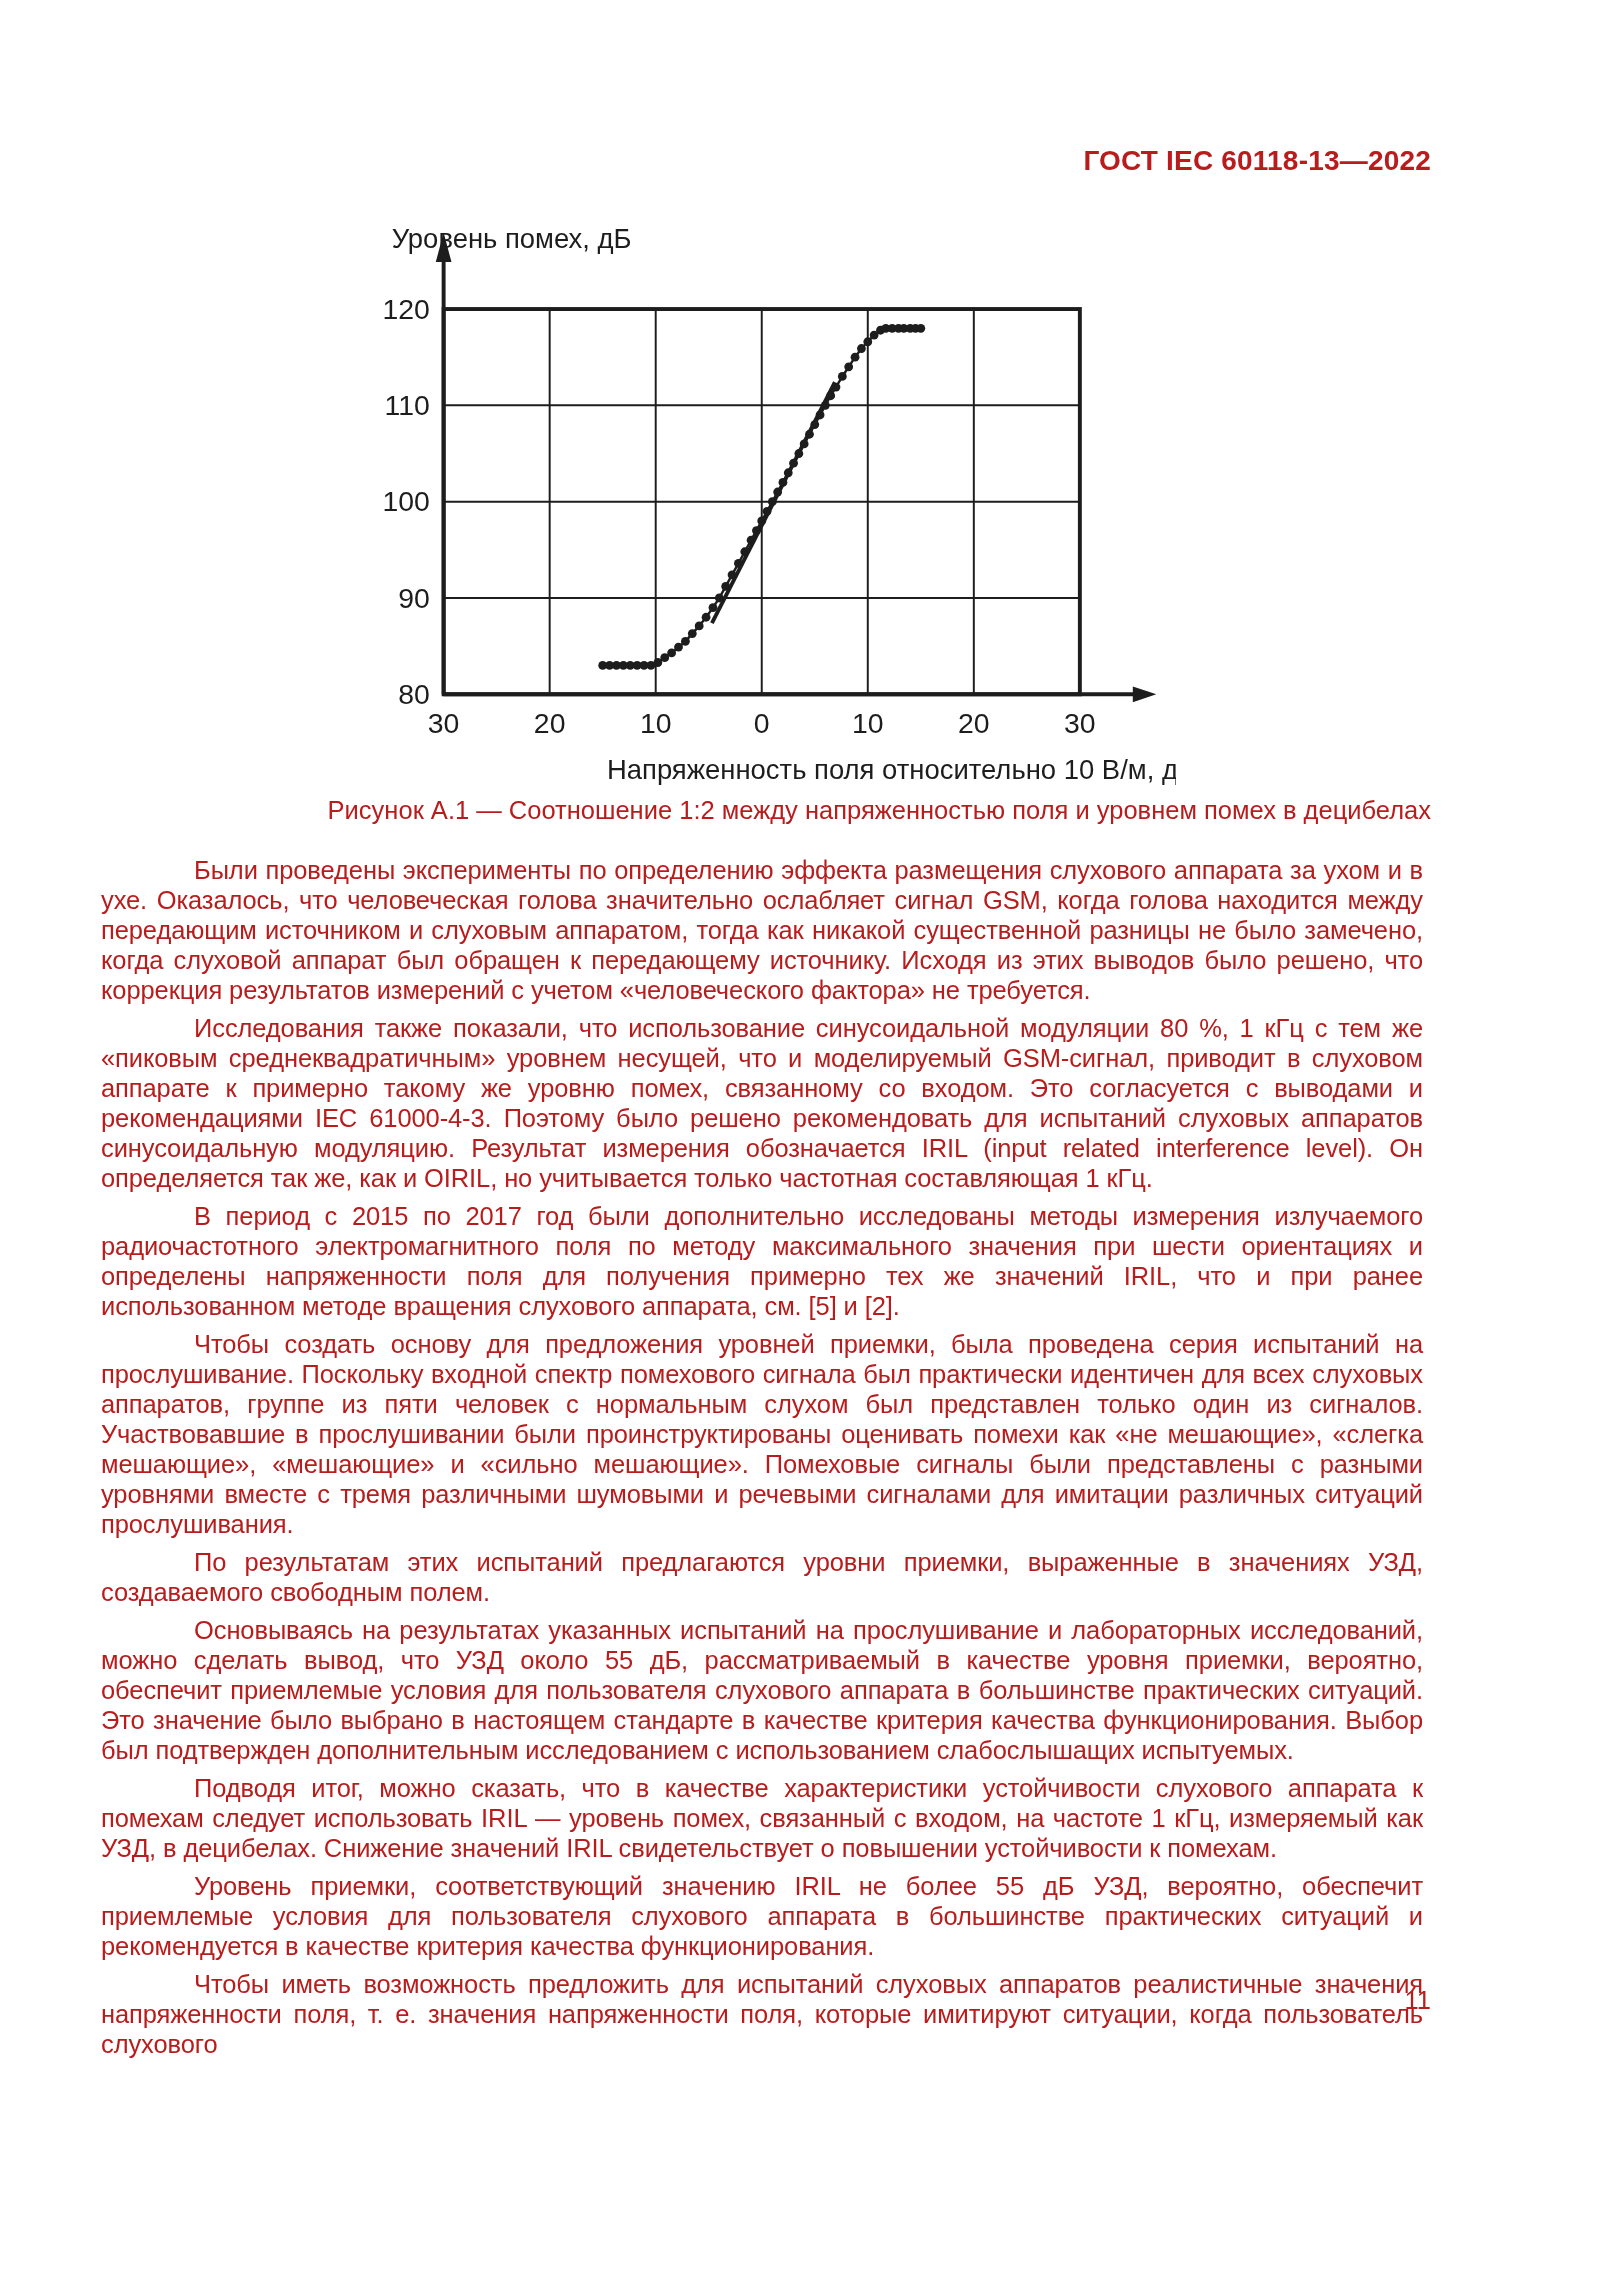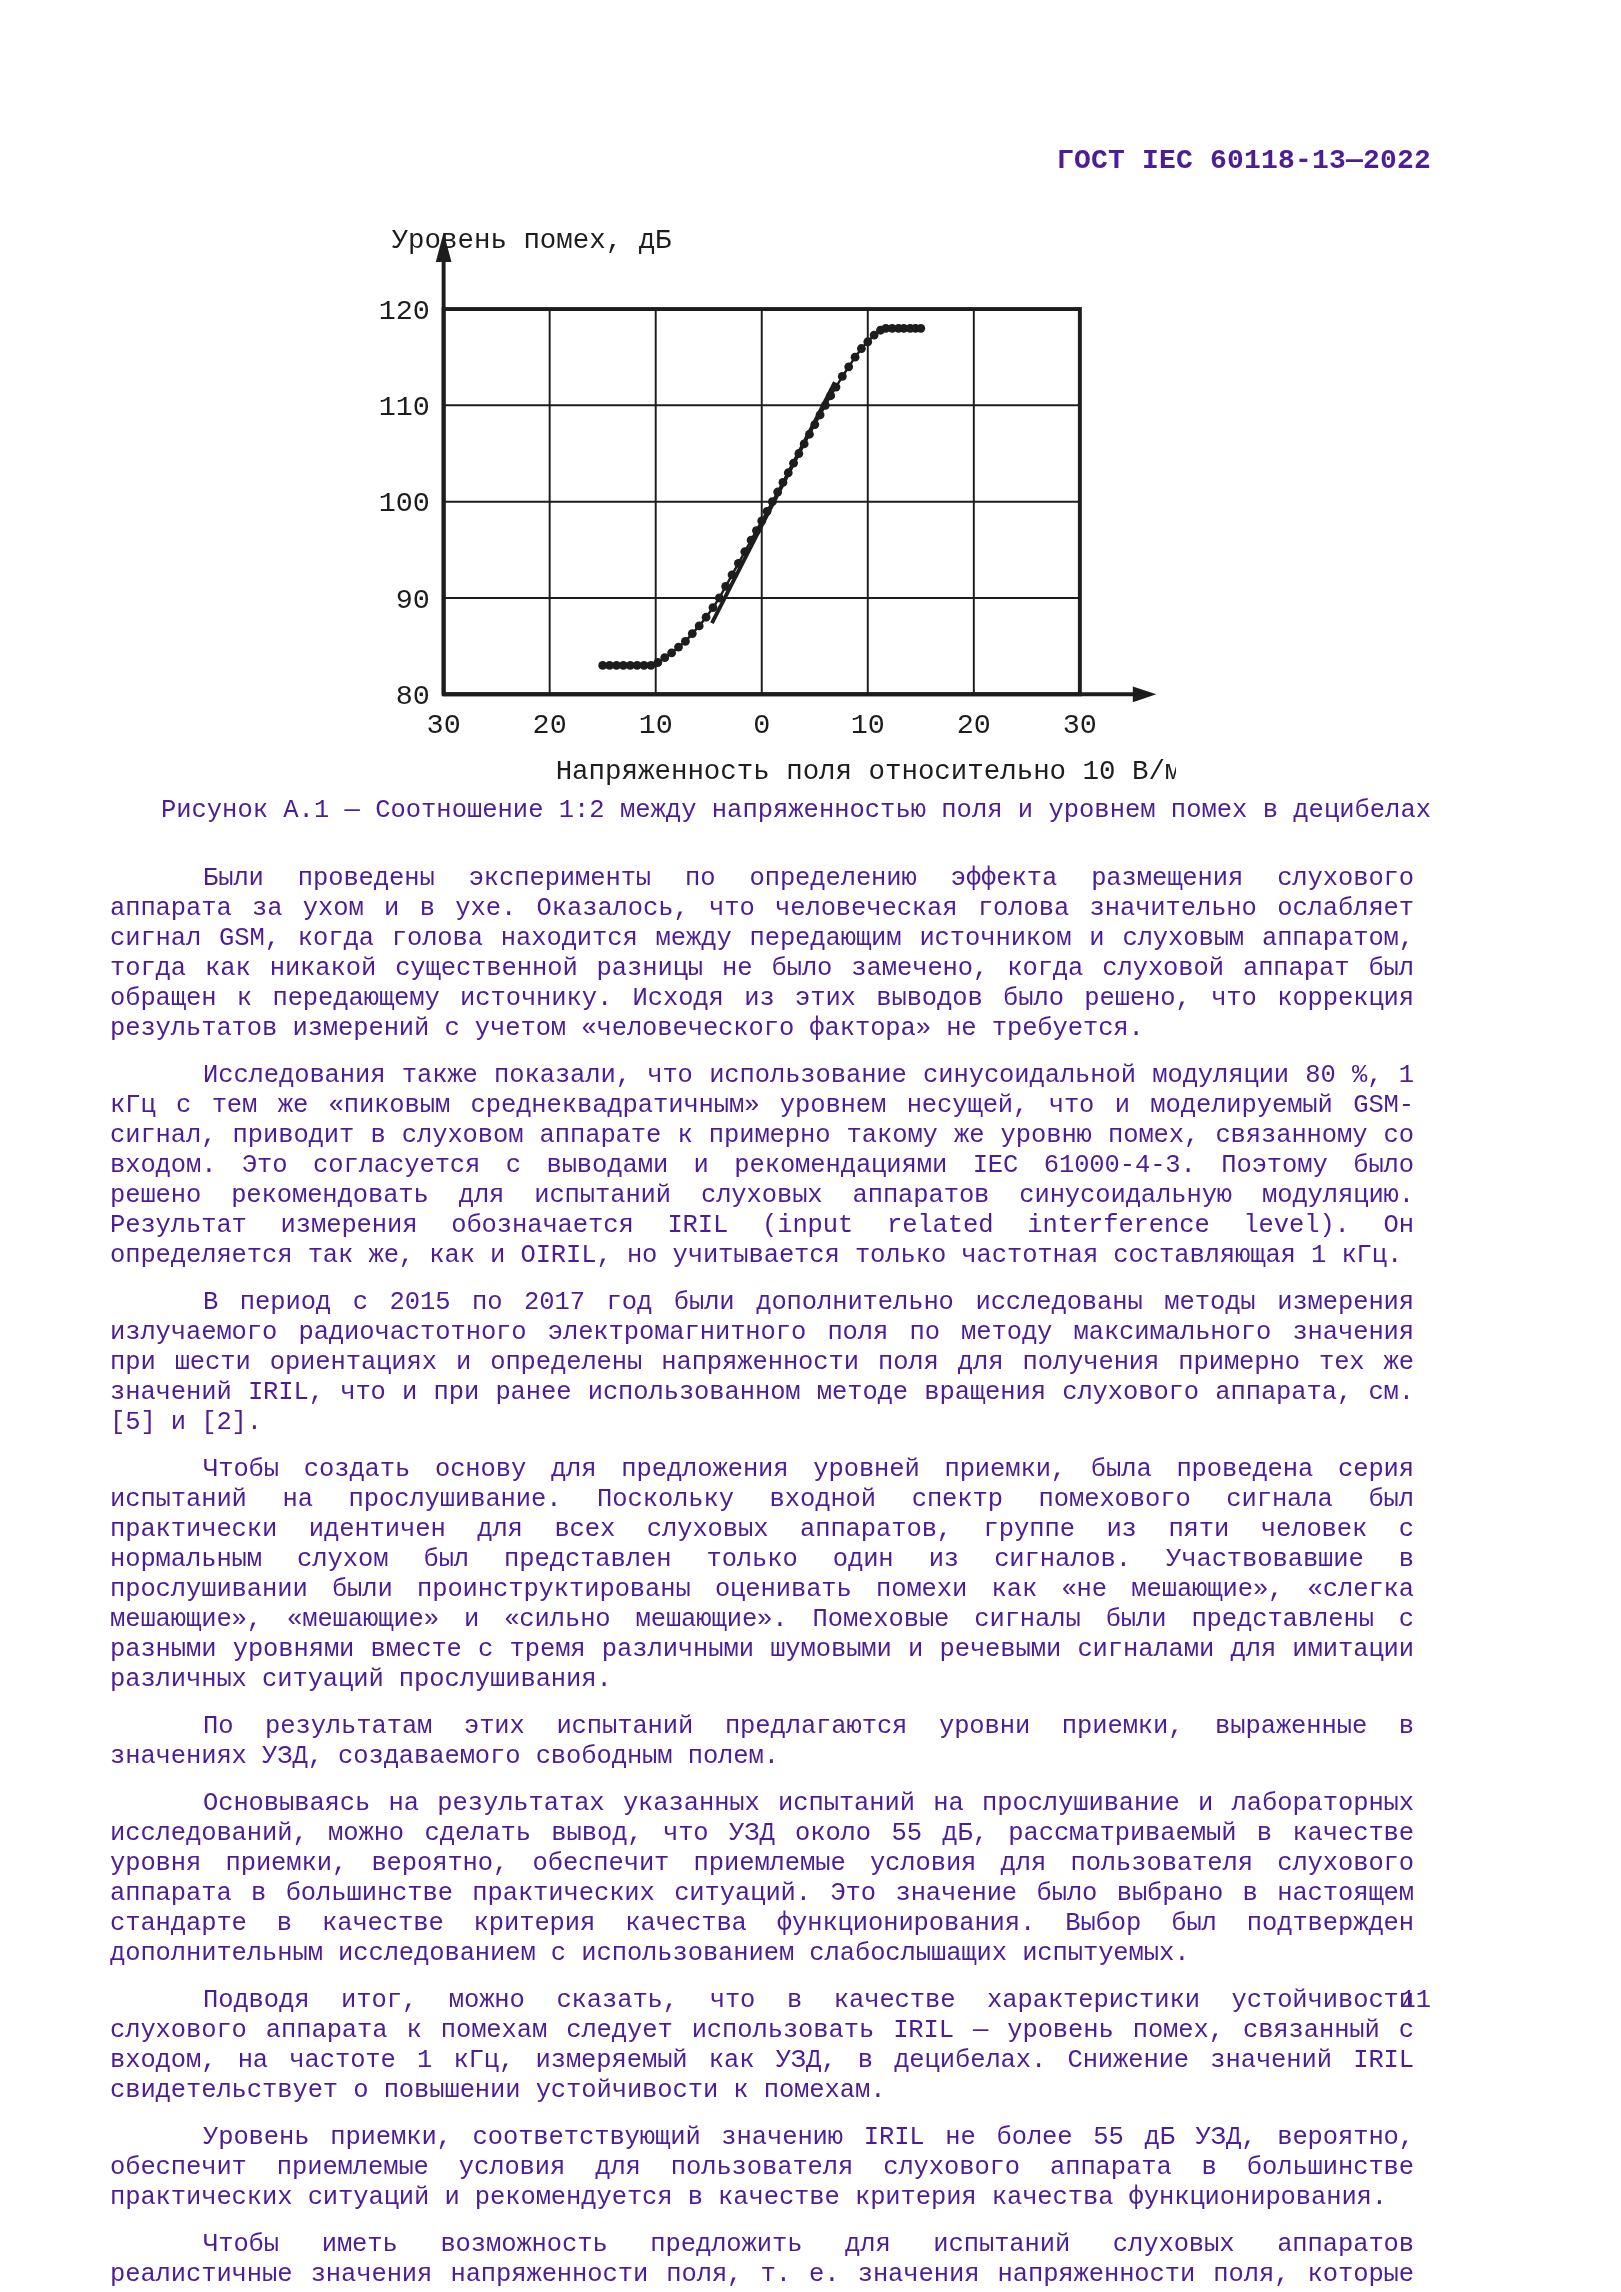--- a/index.html
+++ b/index.html
@@ -1,42 +1,42 @@
 <!DOCTYPE html>
 <html lang="ru"><head>
 <meta charset="utf-8">
 <style>
   html,body{margin:0;padding:0;background:#e8e8e8;}
   .page{
     position:relative;
     width:1621px;height:2293px;
     margin:0 auto;
     background:#ffffff;
-    font-family:Liberation Mono, monospace;
-    color:#4c1d95;
+    font-family:Liberation Sans, sans-serif;
+    color:#b91c1c;
     overflow:hidden;
   }
   .doc-header{
     position:absolute;top:145px;left:93px;right:190px;
     text-align:right;font-weight:bold;font-size:28px;letter-spacing:0.2px;
   }
   .chart-wrap{
     position:absolute;left:372px;top:211px;width:804px;height:598px;
   }
   .chart-wrap svg{display:block;width:804px;height:598px;}
   .fig-caption{
     position:absolute;left:93px;top:796px;width:1338px;
     text-align:right;font-size:25.5px;
   }
   .textblock{
     position:absolute;left:93px;top:847px;width:1338px;
     font-size:25.5px;line-height:30px;text-align:justify;
     letter-spacing:-0.1px;
   }
-  .textblock p{margin:17px;text-indent:93px;}
+  .textblock p{margin:8px;text-indent:93px;}
   .textblock h3{
     margin:13.7px 0 9.8px 0;font-size:25.5px;line-height:30px;
     font-weight:bold;text-indent:93px;
   }
   .page-number{
     position:absolute;top:1986px;right:190px;font-size:25.5px;
   }
 </style>
 </head>
 <body>

